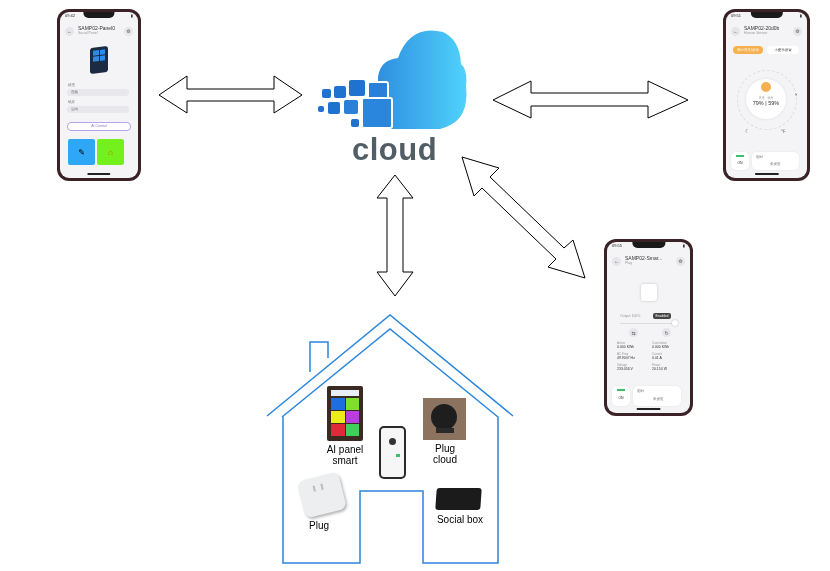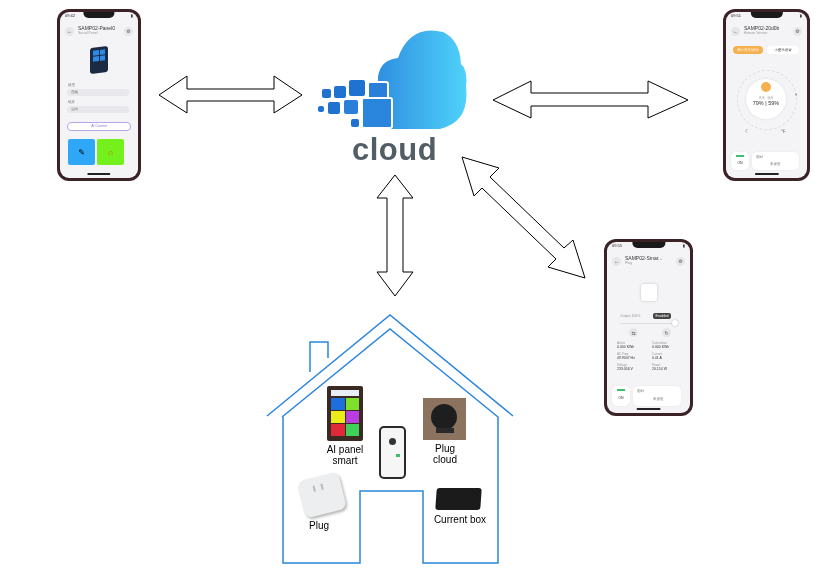--- a/index.html
+++ b/index.html
@@ -235,13 +235,13 @@
   <div>cloud</div>
 </div>
 
 <div class="abs" style="left:301px;top:476px;width:42px;height:38px;background:#eceef0;border-radius:7px;box-shadow:1px 2px 3px rgba(0,0,0,.3);transform:rotate(-14deg);">
   <div style="position:absolute;left:14px;top:8px;width:2px;height:6px;background:#bbb;"></div>
   <div style="position:absolute;left:22px;top:8px;width:2px;height:6px;background:#bbb;"></div>
 </div>
 <div class="label" style="left:299px;top:520px;width:40px;">Plug</div>
 
 <div class="abs" style="left:436px;top:488px;width:45px;height:22px;background:#1b1b1b;border-radius:3px;transform:skewX(-4deg);"></div>
-<div class="label" style="left:430px;top:514px;width:60px;">Current box</div>
+<div class="label" style="left:430px;top:514px;width:60px;">Social box</div>
 
 </body></html>

